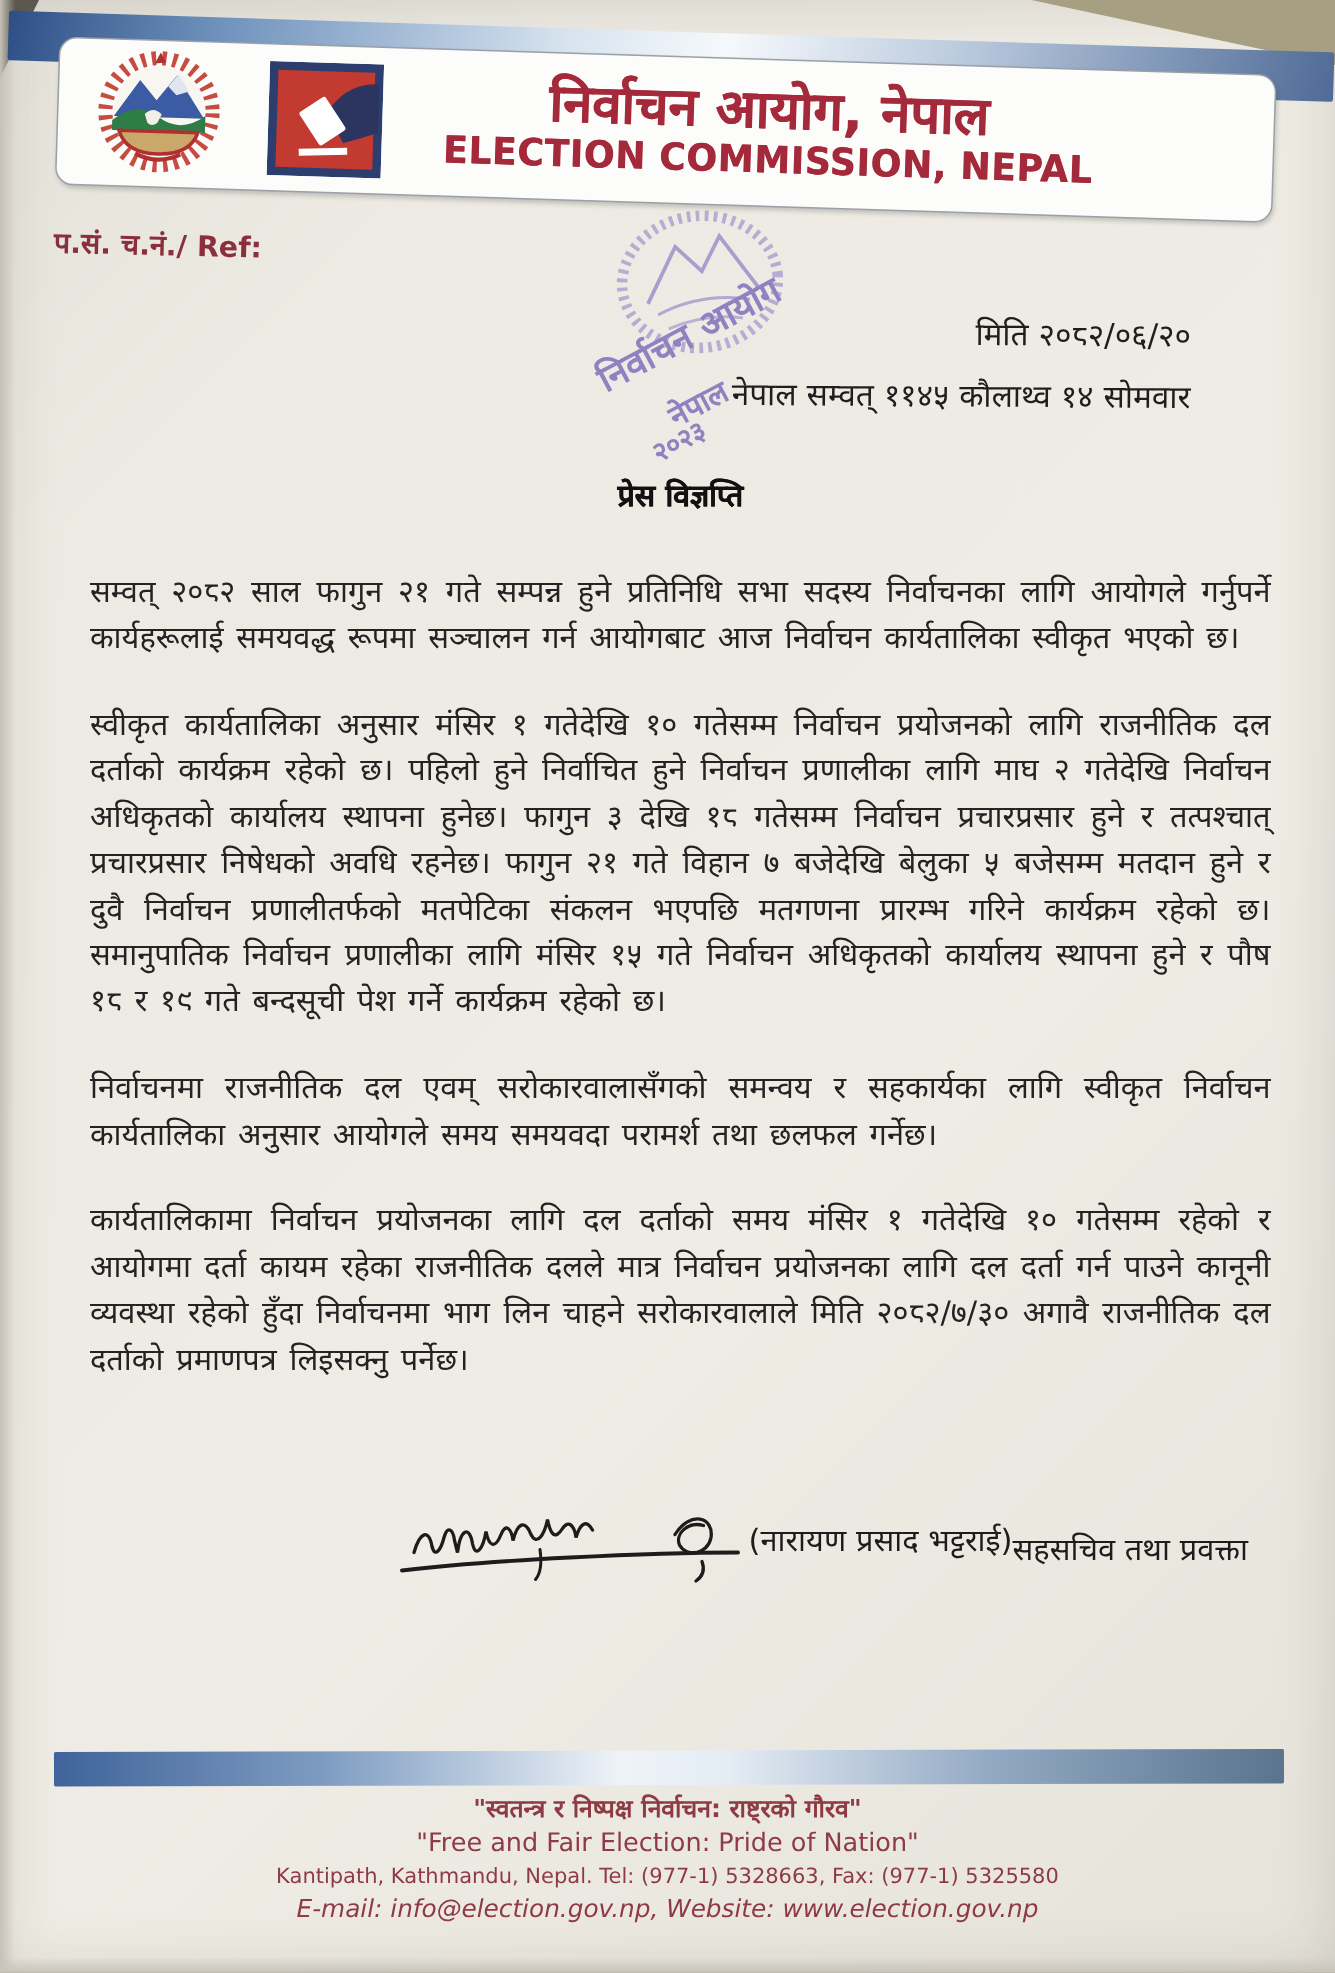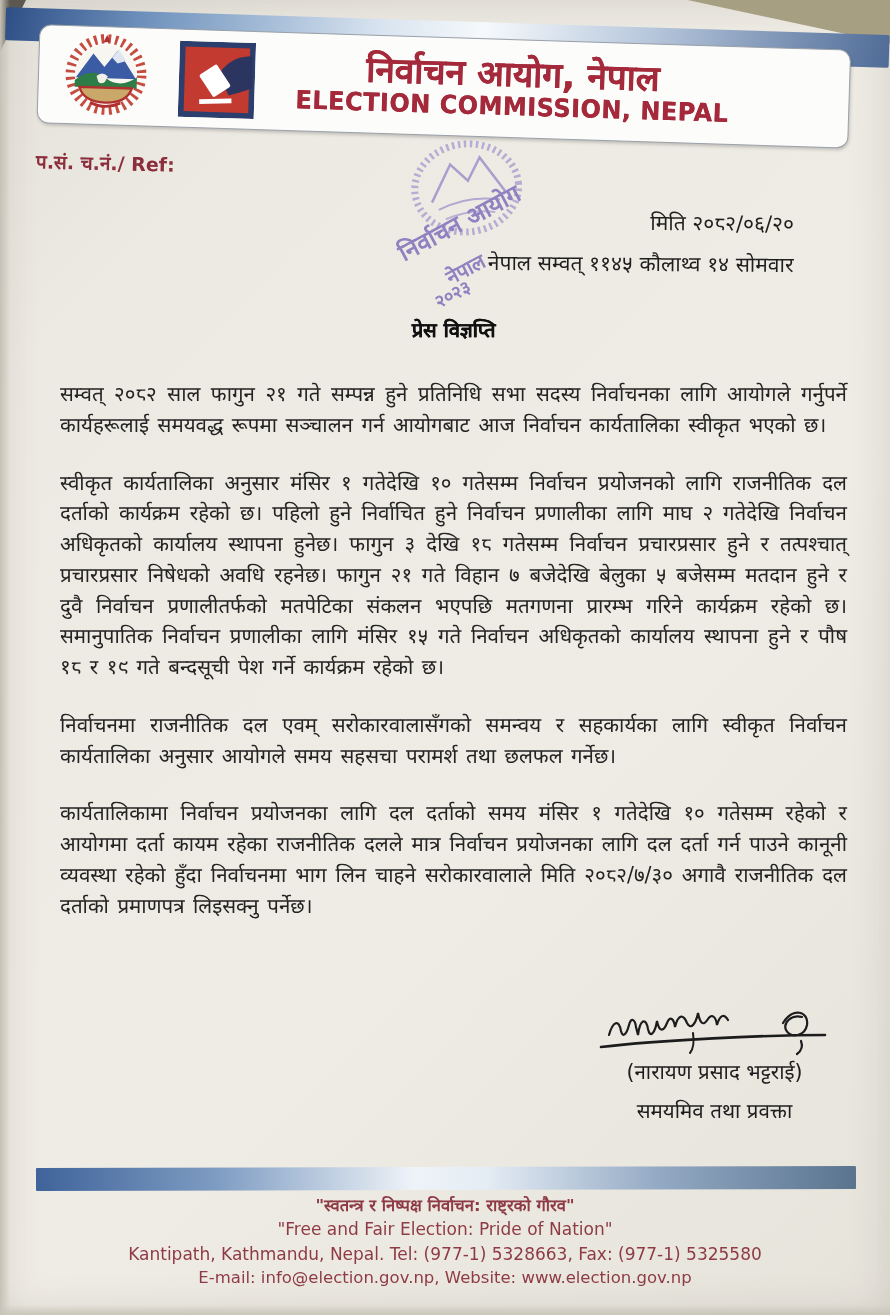--- a/index.html
+++ b/index.html
@@ -87,43 +87,43 @@
     margin:0 0 36px 0;text-shadow:.3px 0 0 #111;
   }
   .para{
     font-size:20.5px;line-height:1.5;text-align:justify;
     margin:16px 0 27px 0;word-spacing:2px;
   }
 
   
   .sig-block{
     position:absolute;right:58px;top:995px;
-    display:flex;flex-direction:column;align-items:center;
+    display:flex;flex-direction:row;align-items:center;
     color:#1c1c1c;
   }
   .sig-svg{margin-bottom:2px;}
   .sig-name{font-size:20.5px;line-height:1.3;}
   .sig-role{font-size:20.5px;margin-top:10px;}
 
   
   .bar-bottom{
     position:absolute;left:36px;top:1167px;width:820px;height:23px;
     background:linear-gradient(90deg,#3f639a 0%,#7e9cc2 22%,#eef3f8 46%,#e4ecf4 55%,#93a9c4 76%,#5a748e 100%);
     transform:rotate(-.15deg);
     border-radius:1px;
   }
   .footer-text{
     position:absolute;left:0;top:1194px;width:100%;
     text-align:center;color:#8e3b45;line-height:1.42;
   }
   .f-np-slogan{font-size:16.5px;font-weight:bold;}
   .f-en-slogan{font-size:17px;}
   .f-np-addr{font-size:15.5px;font-weight:bold;}
-  .f-en-addr{font-size:17px;}
-  .f-email{font-size:16.5px;}
+  .f-en-addr{font-size:14px;}
+  .f-email{font-size:16.5px;font-style:italic;}
 </style>
 </head>
 <body>
 
 <div class="scan">
   <div class="corner-tr"></div>
   <div class="corner-tl"></div>
   <div class="edge-left"></div>
   <div class="edge-bottom"></div>
 
@@ -171,34 +171,34 @@
 
   <div class="date-block">
     <div>मिति २०८२/०६/२०</div>
     <div>नेपाल सम्वत् ११४५ कौलाथ्व १४ सोमवार</div>
   </div>
 
   <div class="body-block">
     <h1 class="doc-title">प्रेस विज्ञप्ति</h1>
     <p class="para">सम्वत् २०८२ साल फागुन २१ गते सम्पन्न हुने प्रतिनिधि सभा सदस्य निर्वाचनका लागि आयोगले गर्नुपर्ने कार्यहरूलाई समयवद्ध रूपमा सञ्चालन गर्न आयोगबाट आज निर्वाचन कार्यतालिका स्वीकृत भएको छ।</p>
     <p class="para">स्वीकृत कार्यतालिका अनुसार मंसिर १ गतेदेखि १० गतेसम्म निर्वाचन प्रयोजनको लागि राजनीतिक दल दर्ताको कार्यक्रम रहेको छ। पहिलो हुने निर्वाचित हुने निर्वाचन प्रणालीका लागि माघ २ गतेदेखि निर्वाचन अधिकृतको कार्यालय स्थापना हुनेछ। फागुन ३ देखि १८ गतेसम्म निर्वाचन प्रचारप्रसार हुने र तत्पश्चात् प्रचारप्रसार निषेधको अवधि रहनेछ। फागुन २१ गते विहान ७ बजेदेखि बेलुका ५ बजेसम्म मतदान हुने र दुवै निर्वाचन प्रणालीतर्फको मतपेटिका संकलन भएपछि मतगणना प्रारम्भ गरिने कार्यक्रम रहेको छ। समानुपातिक निर्वाचन प्रणालीका लागि मंसिर १५ गते निर्वाचन अधिकृतको कार्यालय स्थापना हुने र पौष १८ र १९ गते बन्दसूची पेश गर्ने कार्यक्रम रहेको छ।</p>
-    <p class="para">निर्वाचनमा राजनीतिक दल एवम् सरोकारवालासँगको समन्वय र सहकार्यका लागि स्वीकृत निर्वाचन कार्यतालिका अनुसार आयोगले समय सहसचा परामर्श तथा छलफल गर्नेछ।</p>
+    <p class="para">निर्वाचनमा राजनीतिक दल एवम् सरोकारवालासँगको समन्वय र सहकार्यका लागि स्वीकृत निर्वाचन कार्यतालिका अनुसार आयोगले समय समयवदा परामर्श तथा छलफल गर्नेछ।</p>
     <p class="para">कार्यतालिकामा निर्वाचन प्रयोजनका लागि दल दर्ताको समय मंसिर १ गतेदेखि १० गतेसम्म रहेको र आयोगमा दर्ता कायम रहेका राजनीतिक दलले मात्र निर्वाचन प्रयोजनका लागि दल दर्ता गर्न पाउने कानूनी व्यवस्था रहेको हुँदा निर्वाचनमा भाग लिन चाहने सरोकारवालाले मिति २०८२/७/३० अगावै राजनीतिक दल दर्ताको प्रमाणपत्र लिइसक्नु पर्नेछ।</p>
   </div>
 
   <div class="sig-block">
     <svg class="sig-svg" width="235" height="62" viewBox="0 0 235 62">
       <path d="M12 40 c4 -14 10 -16 12 -4 c2 8 6 2 8 -6 c2 -8 6 -6 7 2 l2 8 c2 -16 8 -18 10 -6 c2 10 7 4 9 -8 c2 10 6 12 10 2 c3 -8 7 -4 8 4 c3 -12 8 -14 12 -4 c4 8 9 0 11 -10 c2 10 5 14 10 6 c4 -6 8 -2 9 6 c3 -10 7 -12 11 -5" fill="none" stroke="#1c1c1c" stroke-width="2.2" stroke-linecap="round"></path>
       <path d="M186 28 c10 -16 26 -12 24 2 c-2 11 -16 14 -21 5 c-3 -7 5 -16 16 -13" fill="none" stroke="#1c1c1c" stroke-width="2.2" stroke-linecap="round"></path>
       <path d="M204 46 q3 8 -4 13" fill="none" stroke="#1c1c1c" stroke-width="2.2" stroke-linecap="round"></path>
       <path d="M4 52 C62 45 170 40 228 40" fill="none" stroke="#1c1c1c" stroke-width="2.6" stroke-linecap="round"></path>
       <path d="M96 38 q2 14 -3 20" fill="none" stroke="#1c1c1c" stroke-width="2" stroke-linecap="round"></path>
     </svg>
     <div class="sig-name">(नारायण प्रसाद भट्टराई)</div>
-    <div class="sig-role">समयमिव तथा प्रवक्ता</div>
+    <div class="sig-role">सहसचिव तथा प्रवक्ता</div>
   </div>
 
   <div class="bar-bottom"></div>
   <div class="footer-text">
     <div class="f-np-slogan">"स्वतन्त्र र निष्पक्ष निर्वाचन: राष्ट्रको गौरव"</div>
     <div class="f-en-slogan">"Free and Fair Election: Pride of Nation"</div>
     <div class="f-en-addr">Kantipath, Kathmandu, Nepal. Tel: (977-1) 5328663, Fax: (977-1) 5325580</div>
     <div class="f-email">E-mail: info@election.gov.np, Website: www.election.gov.np</div>
   </div>
 </div>

